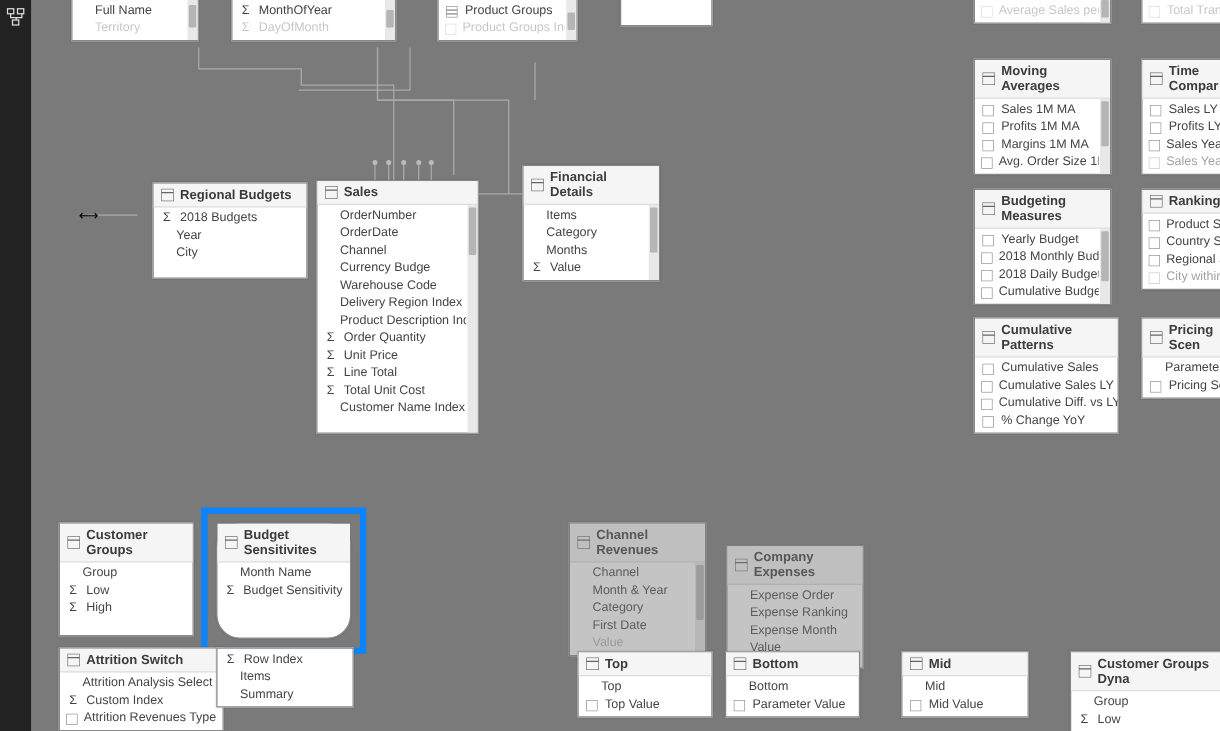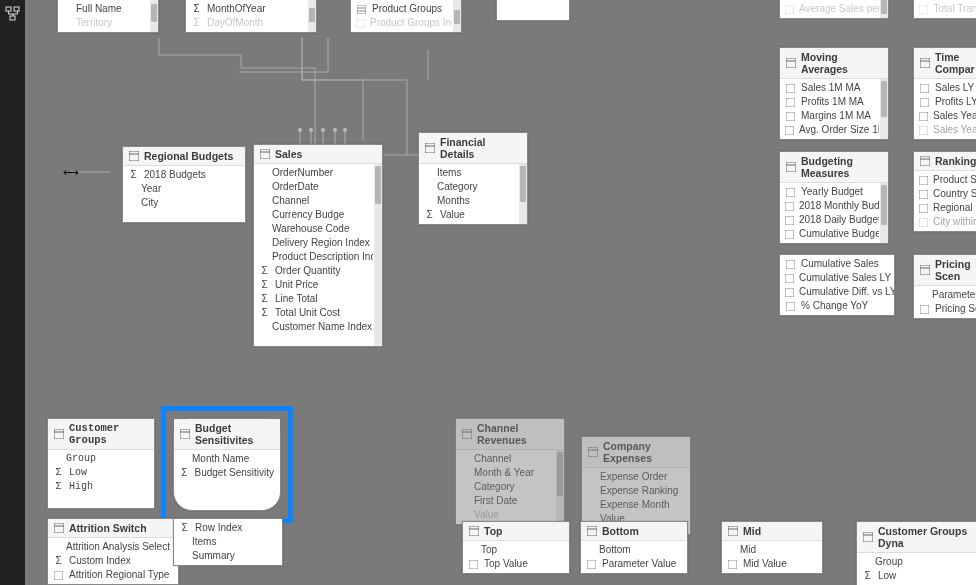--- a/index.html
+++ b/index.html
@@ -539,20 +539,27 @@
             <svg width="9" height="9">
               <rect x="0" y="0" width="9" height="9" fill="none" stroke="#888"></rect>
             </svg>
           </span>
           <span>City within C</span>
         </div>
     </div>
   </div>
 
   <div class="table-card" style="left:754px; top:254px; width:114px;">
+    <div class="table-header">
+        <svg width="10" height="10">
+          <rect x="0" y="0" width="10" height="10" fill="none" stroke="#666"></rect>
+          <line x1="0" y1="3" x2="10" y2="3" stroke="#666"></line>
+        </svg>
+        <span>Cumulative Patterns</span>
+      </div>
     <div class="table-body">
       <div class="row">
           <span class="icon">
             <svg width="9" height="9">
               <rect x="0" y="0" width="9" height="9" fill="none" stroke="#888"></rect>
             </svg>
           </span>
           <span>Cumulative Sales</span>
         </div>
       <div class="row">
@@ -598,21 +605,21 @@
           <span class="icon">
             <svg width="9" height="9">
               <rect x="0" y="0" width="9" height="9" fill="none" stroke="#888"></rect>
             </svg>
           </span>
           <span>Pricing Sce</span>
         </div>
     </div>
   </div>
 
-  <div class="table-card" style="left:22px; top:418px; width:106px;font-family:Liberation Mono, monospace;">
+  <div class="table-card" style="left:22px; top:418px; width:106px;">
     <div class="table-header">
         <svg width="10" height="10">
           <rect x="0" y="0" width="10" height="10" fill="none" stroke="#666"></rect>
           <line x1="0" y1="3" x2="10" y2="3" stroke="#666"></line>
         </svg>
         <span>Customer Groups</span>
       </div>
     <div class="table-body">
       <div class="row">
           <span>Group</span>
@@ -720,21 +727,21 @@
       <div class="row">
           <span class="icon">Σ</span>
           <span>Custom Index</span>
         </div>
       <div class="row">
           <span class="icon">
             <svg width="9" height="9">
               <rect x="0" y="0" width="9" height="9" fill="none" stroke="#888"></rect>
             </svg>
           </span>
-          <span>Attrition Regional Type</span>
+          <span>Attrition Revenues Type</span>
         </div>
     </div>
   </div>
 
   <div class="table-card" style="left:148px; top:518px; width:108px;">
     <div class="table-body">
       <div class="row">
           <span class="icon">Σ</span>
           <span>Row Index</span>
         </div>

